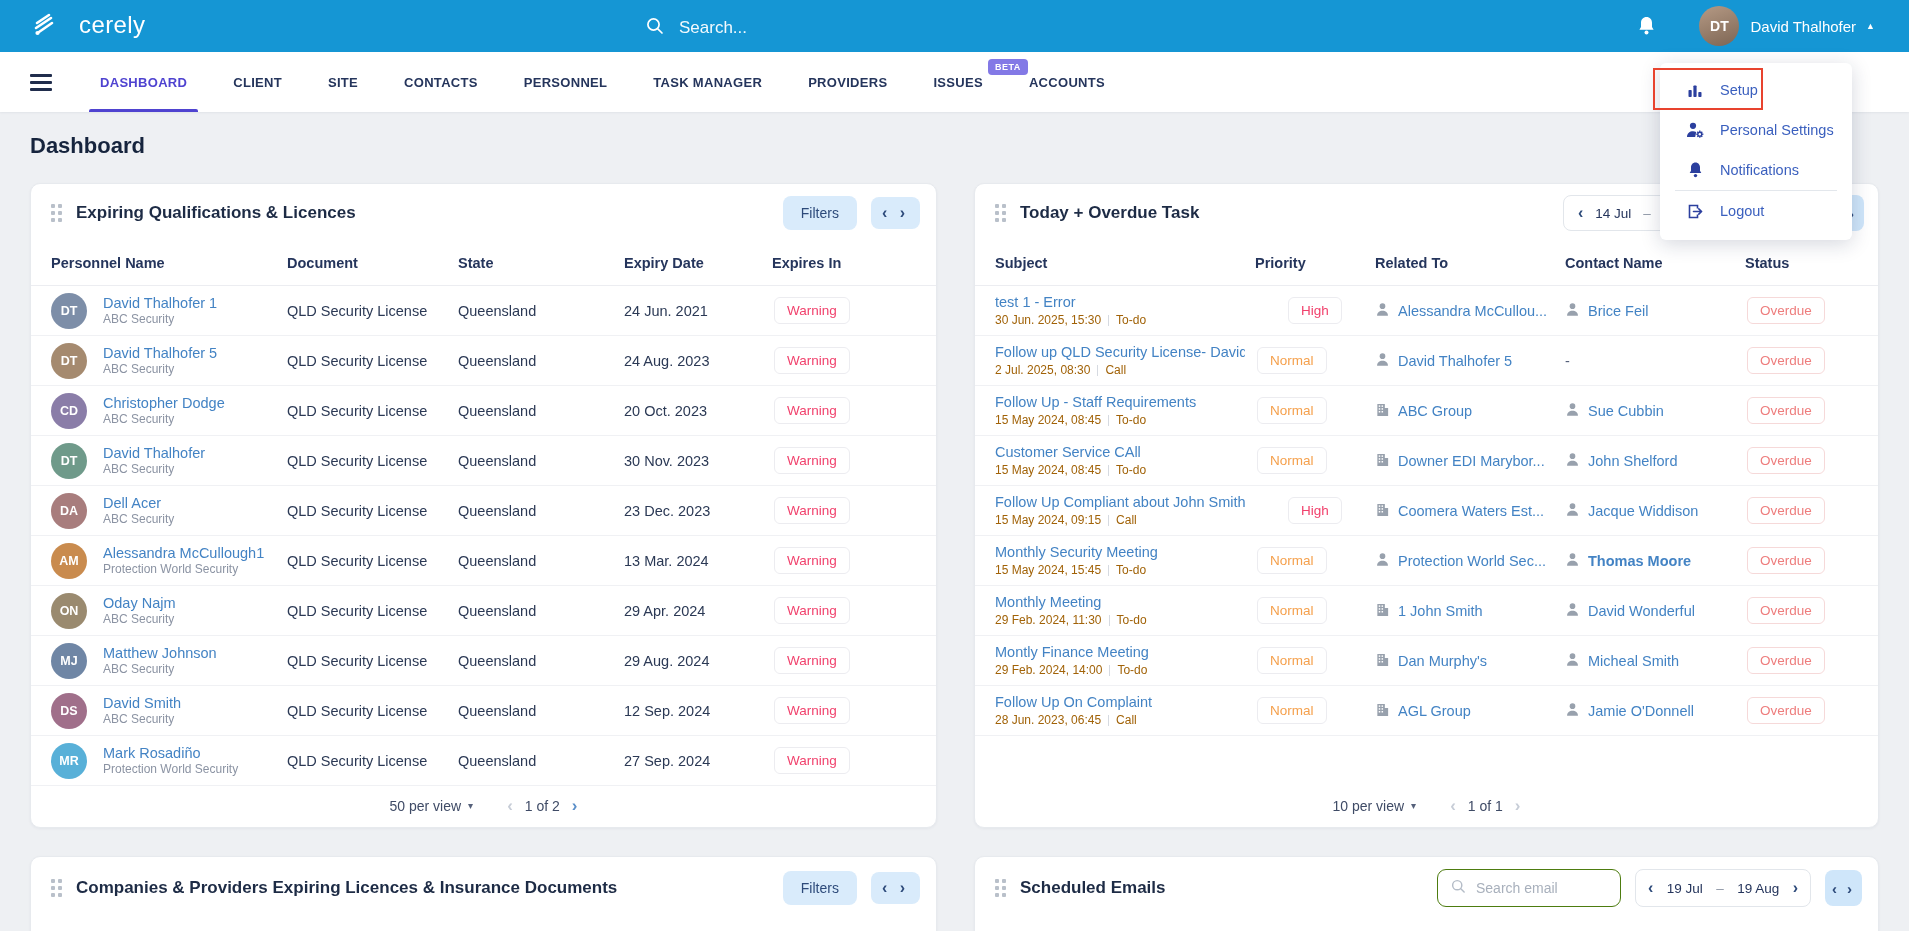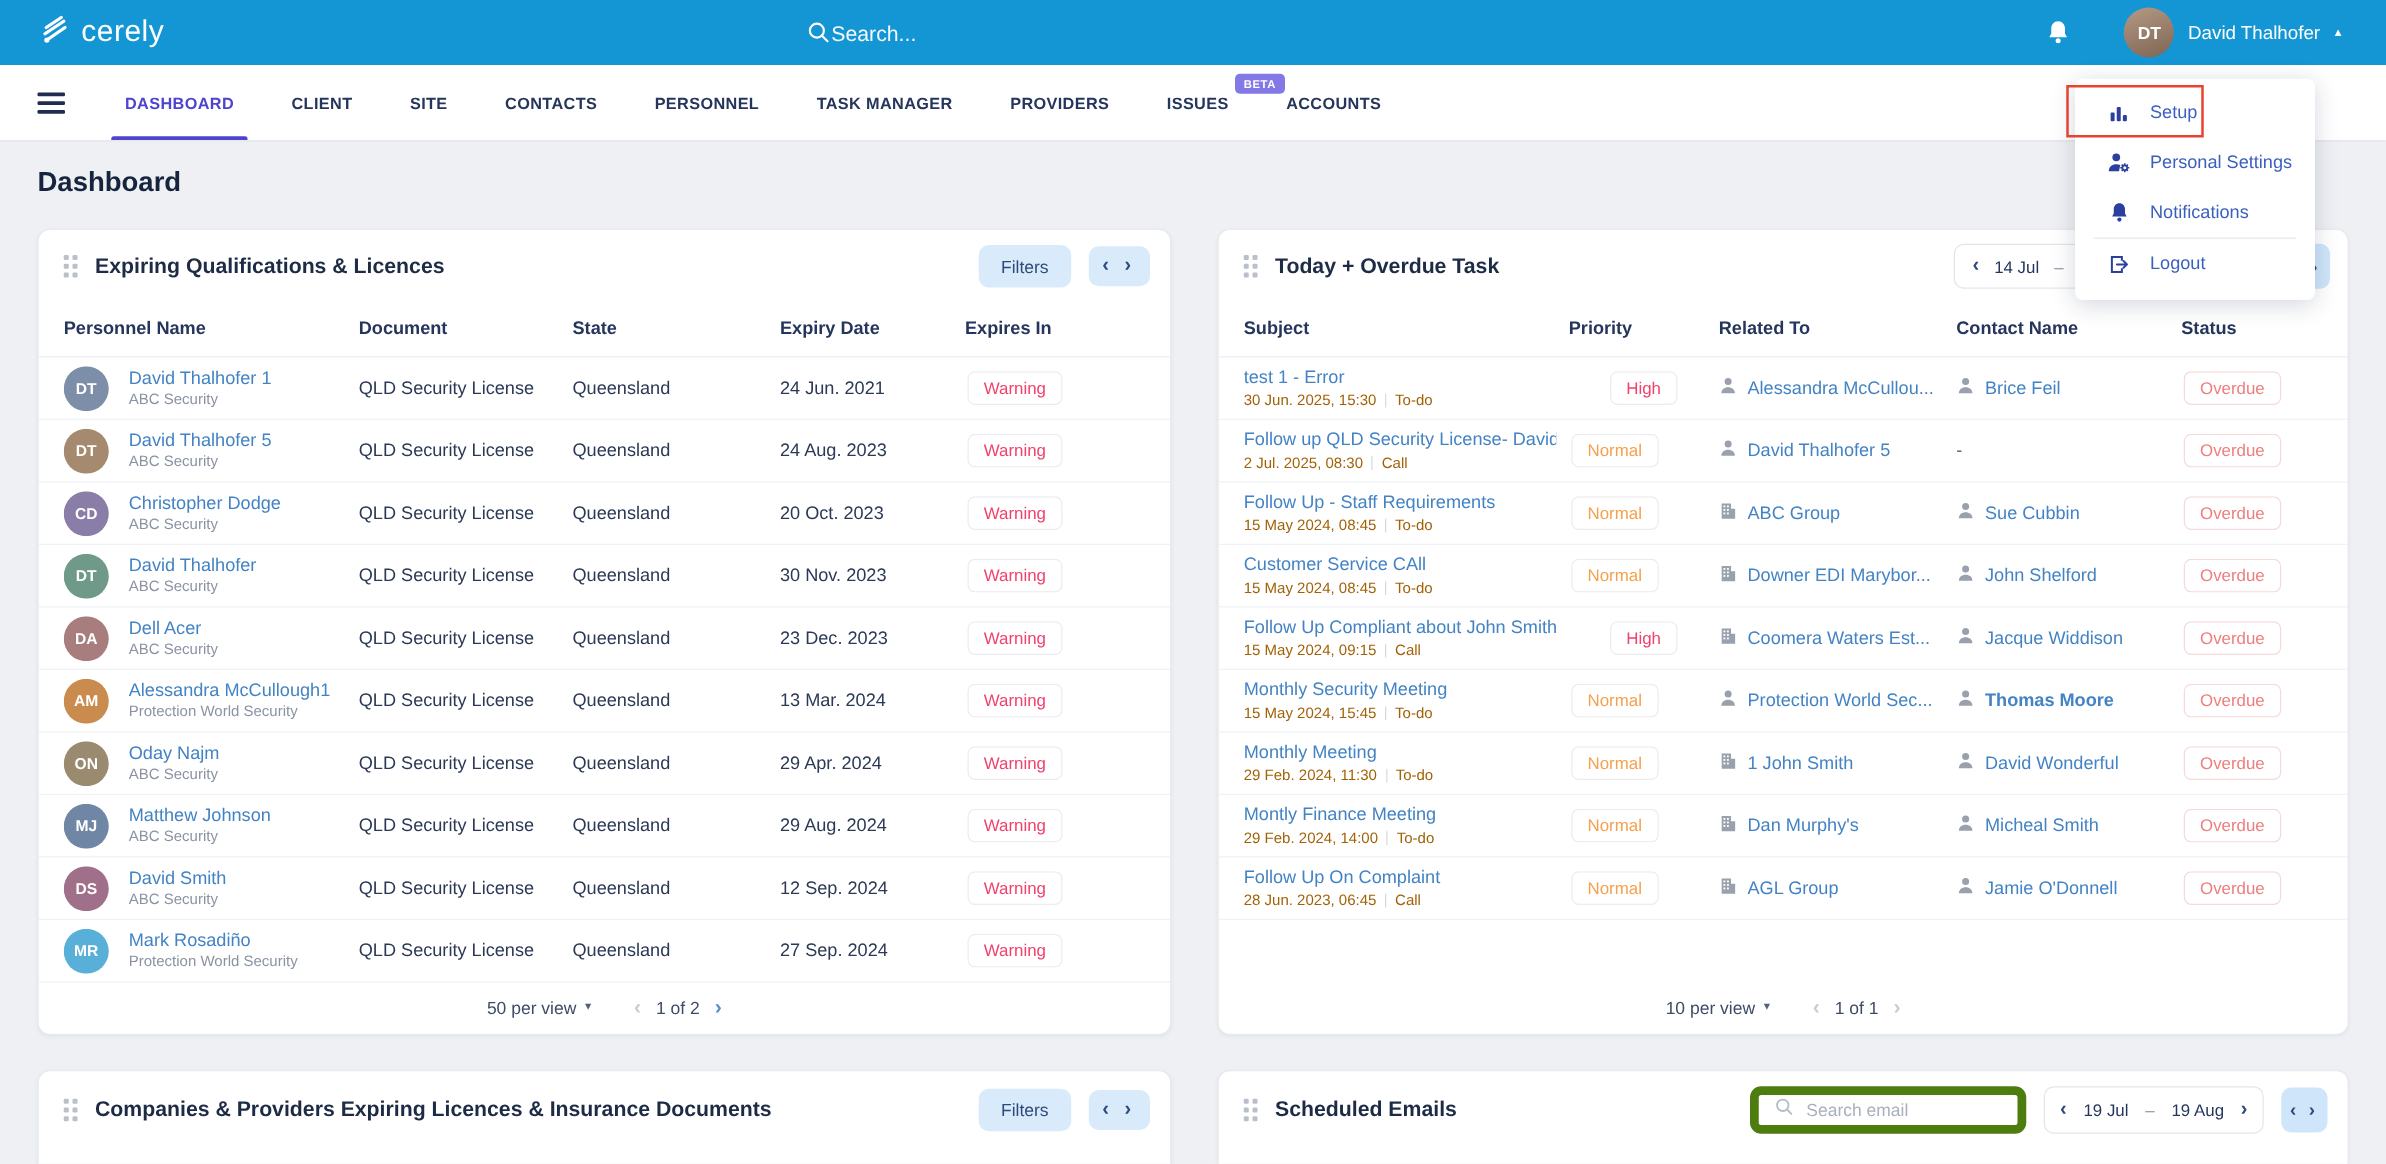--- a/index.html
+++ b/index.html
@@ -1,23 +1,23 @@
 <!DOCTYPE html>
 <html><head>
 <meta charset="utf-8">
 <style>
   * { margin:0; padding:0; box-sizing:border-box; }
   html,body { width:1909px; height:931px; overflow:hidden; }
   body { font-family:"Liberation Sans","DejaVu Sans",sans-serif; background:#eef0f3; color:#2b3955; position:relative; }
 
   
   .topbar { position:relative; height:52px; background:#1596d4; display:flex; align-items:center; padding:0 34px 0 30px; z-index:10; }
-  .brand { display:flex; align-items:center; gap:8px; }
+  .brand { display:flex; gap:22px; }
   .brand-text { color:#fff; font-size:24px; font-weight:500; letter-spacing:.4px; }
-  .gsearch { position:absolute; left:645px; top:0; height:56px; display:flex; align-items:center; }
+  .gsearch { position:absolute; left:645px; top:0; height:56px; display:flex; align-items:center; gap:14px; }
   .gsearch input { background:transparent; border:none; outline:none; color:#fff; font-size:17px; width:320px; font-family:inherit; }
   .gsearch input::placeholder { color:rgba(255,255,255,.95); }
   .top-right { margin-left:auto; display:flex; align-items:center; }
   .bell-btn { margin-right:42px; display:flex; cursor:pointer; }
   .avatar { width:40px; height:40px; border-radius:50%; background:linear-gradient(160deg,#b59a85,#7d6553); color:#fff; font-size:14px; font-weight:700; display:flex; align-items:center; justify-content:center; }
   .user-name { color:#fff; font-size:15px; margin:0 10px 0 11px; }
   .caret-up { color:#fff; font-size:9px; }
 
   
   .navbar { height:60px; background:#fff; display:flex; align-items:center; padding:0 30px; box-shadow:0 1px 2px rgba(20,30,60,.06); position:relative; z-index:5; }
@@ -79,21 +79,21 @@
 
   
   .date-pill { position:absolute; display:flex; align-items:center; gap:12px; border:1px solid #e2e6eb; border-radius:8px; height:36px; padding:0 14px; font-size:13.5px; color:#25355c; background:#fff; overflow:hidden; white-space:nowrap; }
   #tasks-date-pill { left:588px; top:11px; width:270px; }
   .date-pill .ch { color:#2d4a7a; font-size:16px; font-weight:700; cursor:pointer; }
   .date-pill .sep { color:#8a93a3; }
   .mini-blue { position:absolute; background:#cfe6fa; border-radius:8px; width:37px; height:36px; top:11px; display:flex; align-items:center; justify-content:center; color:#2d4a7a; font-weight:700; letter-spacing:3px; font-size:15px; cursor:pointer; }
   #tasks-mini { left:852px; }
 
   
-  .email-search { display:flex; align-items:center; gap:9px; border:7px solid #4d7c0f; border-radius:9px; height:38px; width:221px; padding:0 12px; }
+  .email-search { display:flex; align-items:center; gap:9px; border:1px solid #4d7c0f; border-radius:9px; height:38px; width:184px; padding:0 12px; }
   .email-search input { border:none; outline:none; font-size:14px; width:130px; color:#2b3955; font-family:inherit; }
   .email-search input::placeholder { color:#a8b0bc; }
   #emails-date-pill { position:static; height:38px; width:176px; justify-content:space-between; gap:6px; padding:0 12px; }
 
   
   .menu-caret { position:absolute; left:1825px; top:56px; width:14px; height:14px; background:#fff; transform:rotate(45deg); z-index:51; }
   .user-menu { position:absolute; left:1660px; top:63px; width:192px; background:#fff; border-radius:6px; box-shadow:0 4px 20px rgba(20,35,70,.18); padding:7px 0 9px; z-index:52; }
   .menu-item-wrap { position:relative; }
   .menu-item { height:40px; display:flex; align-items:center; padding-left:25px; gap:15px; font-size:14.5px; color:#3a5fbe; cursor:pointer; }
   .menu-divider { height:1px; background:#e3e7ec; margin:0 15px; }

